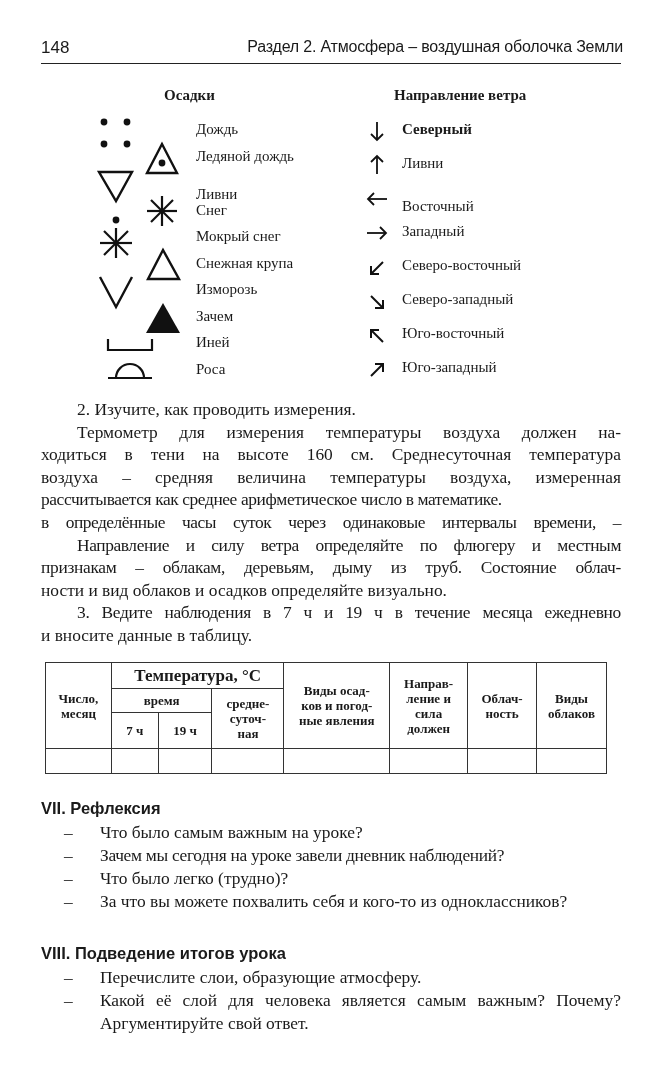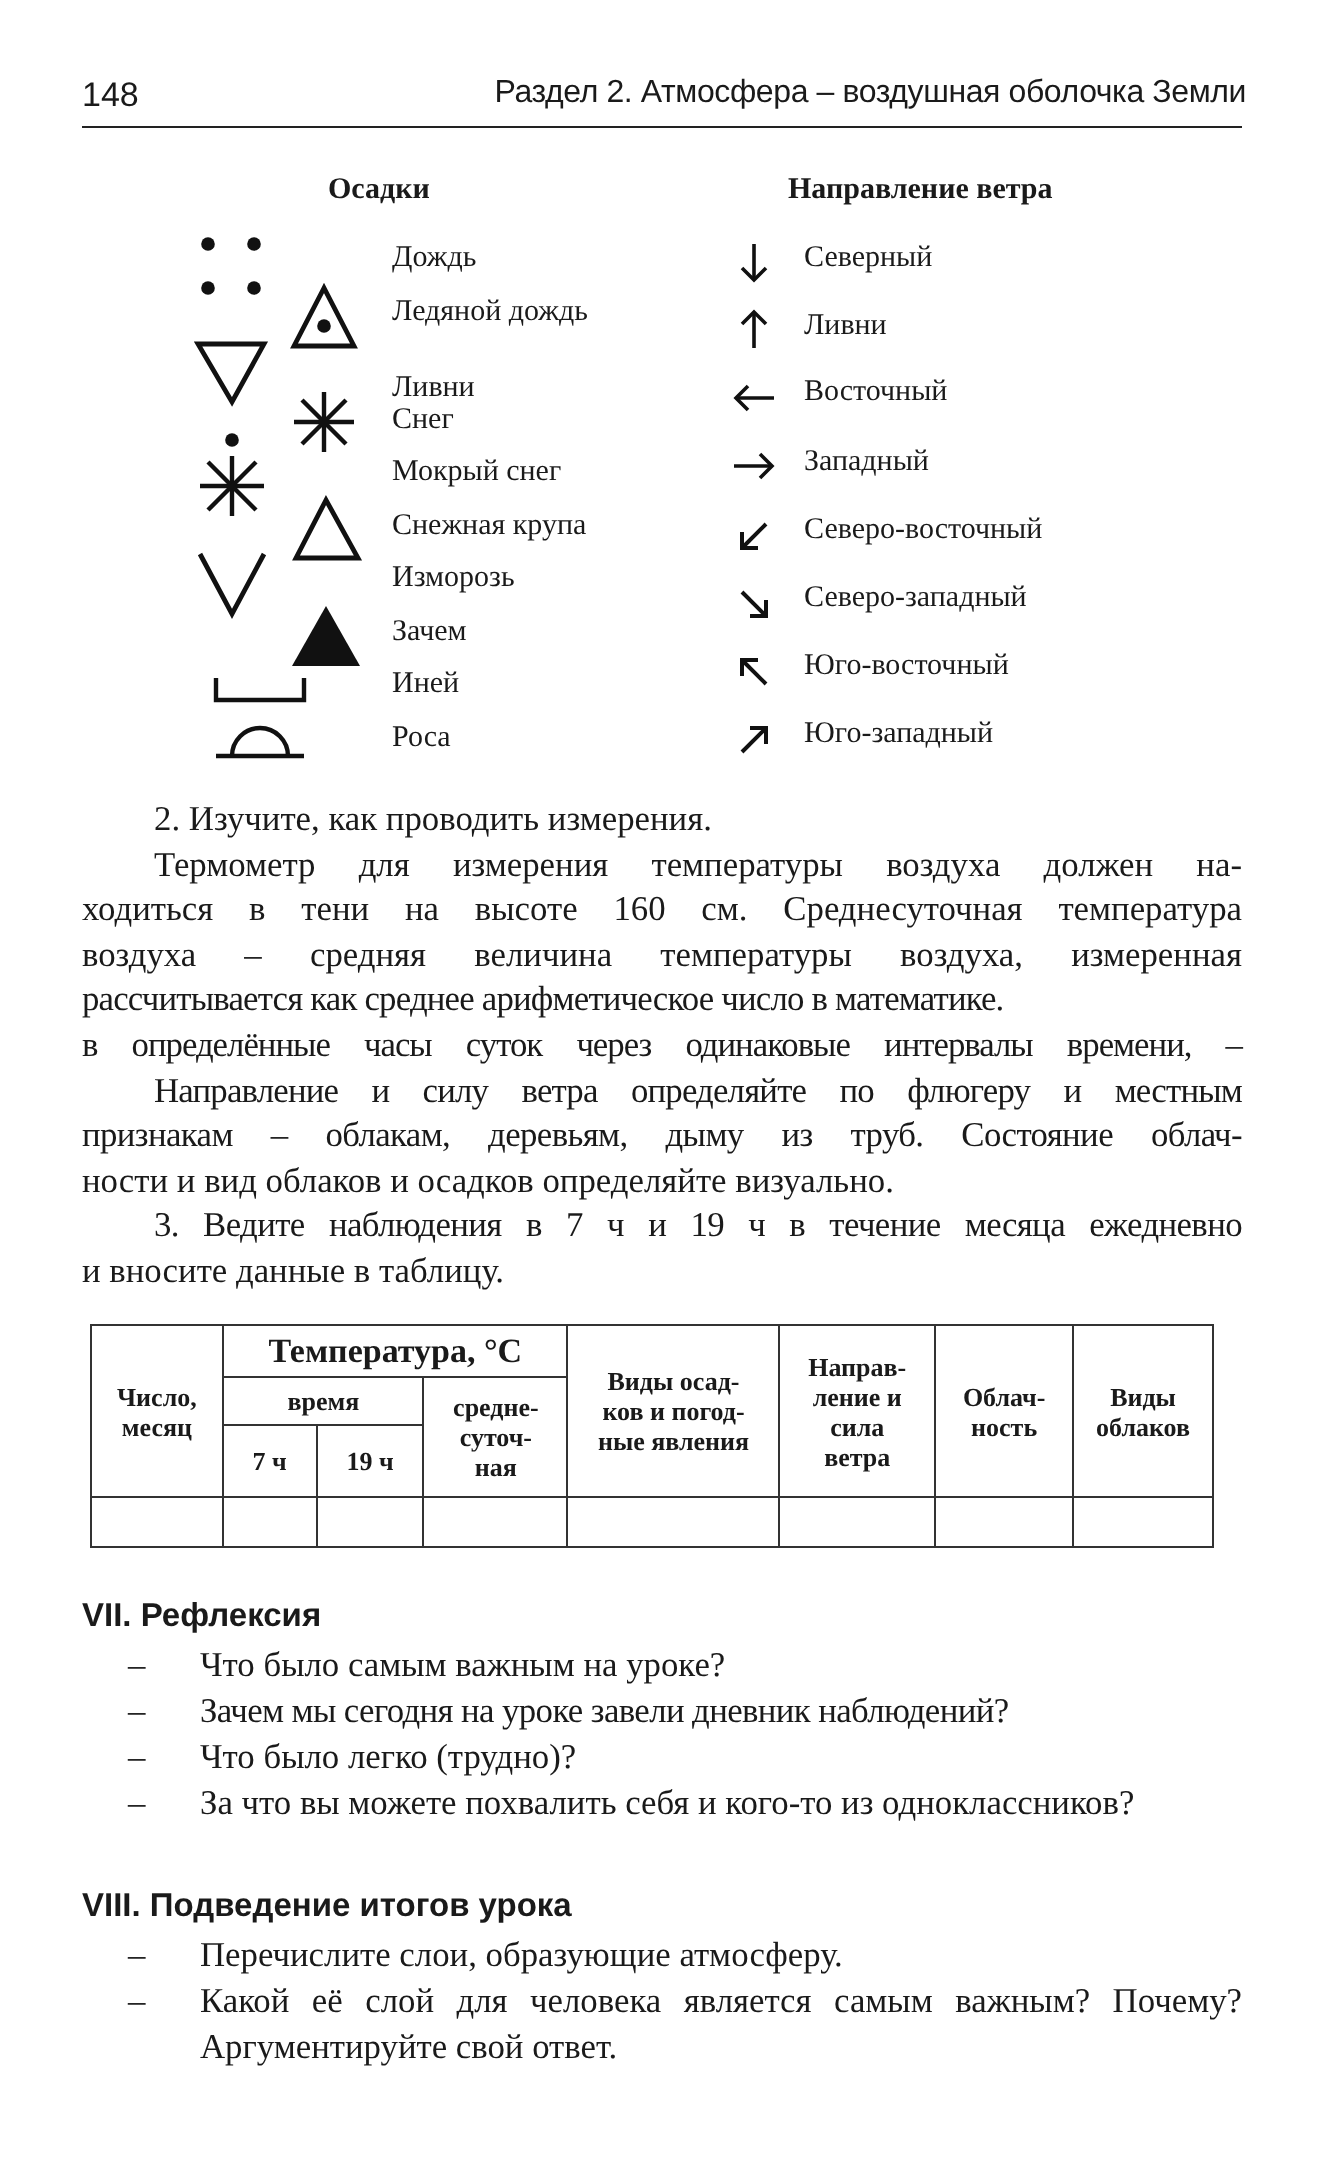--- a/index.html
+++ b/index.html
@@ -134,23 +134,23 @@
       <polyline points="5,13 5,5 13,5"></polyline>
     </g>
   </svg>
 <svg class="abs wind-arrow" style="top:359px;" viewBox="0 0 22 22">
     <g stroke="#111" stroke-width="2" fill="none">
       <line x1="5" y1="17" x2="17" y2="5"></line>
       <polyline points="9,5 17,5 17,13"></polyline>
     </g>
   </svg>
 
-<div class="abs wind-label" style="top:121px;">Северный</div>
+<div class="abs wind-label" style="top:121px;font-weight:bold;">Северный</div>
 <div class="abs wind-label" style="top:155px;">Ливни</div>
-<div class="abs wind-label" style="top:188px;">Восточный</div>
+<div class="abs wind-label" style="top:198px;">Восточный</div>
 <div class="abs wind-label" style="top:223px;">Западный</div>
 <div class="abs wind-label" style="top:257px;">Северо-восточный</div>
 <div class="abs wind-label" style="top:291px;">Северо-западный</div>
 <div class="abs wind-label" style="top:325px;">Юго-восточный</div>
 <div class="abs wind-label" style="top:359px;">Юго-западный</div>
 
 <div class="abs text-block" style="top:398px;">
   <span class="text-line indent last">2. Изучите, как проводить измерения.</span>
   <span class="text-line indent">Термометр для измерения температуры воздуха должен на-</span>
   <span class="text-line">ходиться в тени на высоте 160 см. Среднесуточная температура</span>
@@ -173,21 +173,21 @@
     <col style="width:106px">
       <col style="width:78px">
       <col style="width:69px">
       <col style="width:70px">
   </colgroup>
   <tbody>
       <tr style="height:26px;">
     <td rowspan="3" style="padding:0 6px;">Число, месяц</td>
     <td colspan="3" style="font-size:17px;">Температура, °C</td>
     <td rowspan="3" style="padding:0 8px;">Виды осад- ков и погод- ные явления</td>
-    <td rowspan="3" style="padding:0 12px;">Направ- ление и сила ветра</td>
+    <td rowspan="3" style="padding:0 12px;">Направ- ление и сила должен</td>
     <td rowspan="3" style="padding:0 10px;">Облач- ность</td>
     <td rowspan="3" style="padding:0 6px;">Виды облаков</td>
   </tr>
   <tr style="height:24px;">
     <td colspan="2">время</td>
     <td rowspan="2" style="padding:0 10px;">средне- суточ- ная</td>
   </tr>
   <tr style="height:36px;">
     <td>7 ч</td>
     <td>19 ч</td>

